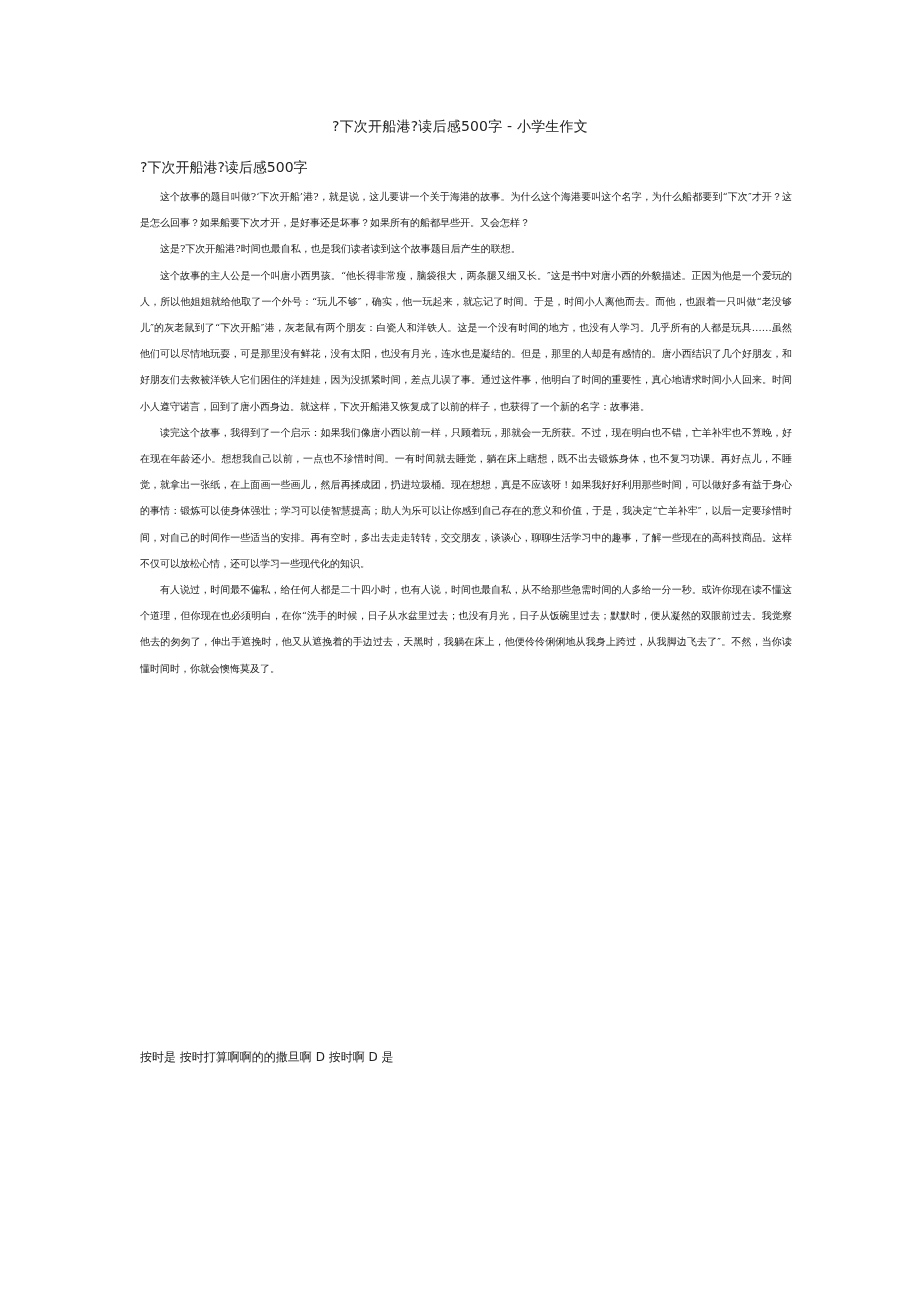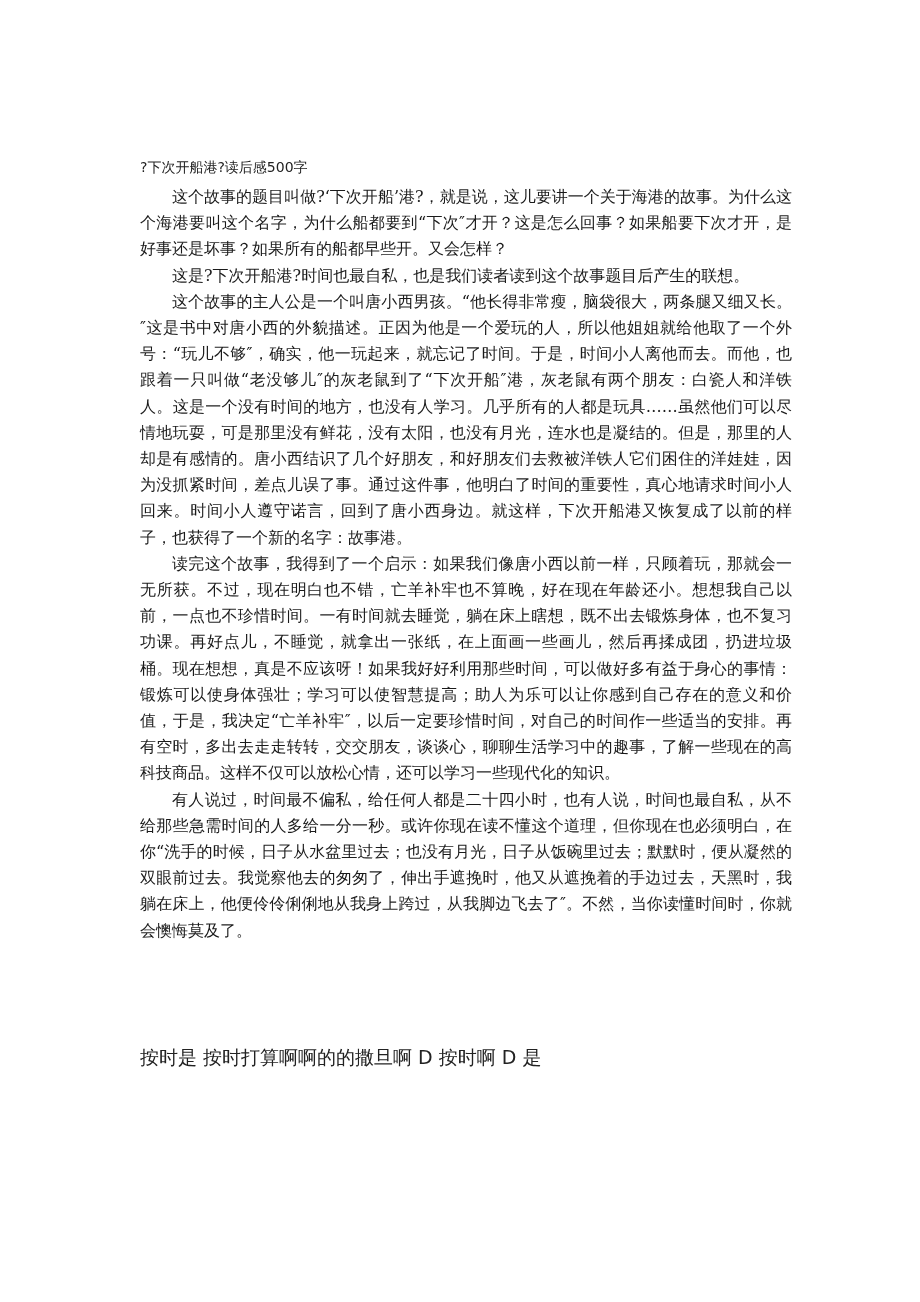--- a/index.html
+++ b/index.html
@@ -42,47 +42,48 @@
       font-size: 14px;
       line-height: 20px;
       color: #222;
     }
     .body-text {
       position: absolute;
       top: 184px;
       left: 140px;
       width: 652px;
       font-family: "DejaVu Serif", "Liberation Serif", serif;
-      font-size: 16px;
+      font-size: 10px;
       line-height: 26.2px;
       color: #1a1a1a;
       text-align: justify;
     }
     .body-text p {
       margin: 0;
       text-indent: 2em;
     }
     .footer-notes {
       position: absolute;
       top: 1044px;
       left: 140px;
       width: 660px;
       font-family: "DejaVu Sans", "Liberation Sans", sans-serif;
-      font-size: 19px;
+      font-size: 12px;
       line-height: 26px;
       color: #222;
     }
     .footer-notes div {
       white-space: nowrap;
     }
   </style>
 </head>
 <body>
 
 <div class="page">
+  <div class="doc-title">?下次开船港?读后感500字 - 小学生作文</div>
   <div class="subheading">?下次开船港?读后感500字</div>
 
   <div class="body-text">
     <p>这个故事的题目叫做?‘下次开船’港?，就是说，这儿要讲一个关于海港的故事。为什么这个海港要叫这个名字，为什么船都要到“下次″才开？这是怎么回事？如果船要下次才开，是好事还是坏事？如果所有的船都早些开。又会怎样？</p>
     <p>这是?下次开船港?时间也最自私，也是我们读者读到这个故事题目后产生的联想。</p>
     <p>这个故事的主人公是一个叫唐小西男孩。“他长得非常瘦，脑袋很大，两条腿又细又长。″这是书中对唐小西的外貌描述。正因为他是一个爱玩的人，所以他姐姐就给他取了一个外号：“玩儿不够″，确实，他一玩起来，就忘记了时间。于是，时间小人离他而去。而他，也跟着一只叫做“老没够儿″的灰老鼠到了“下次开船″港，灰老鼠有两个朋友：白瓷人和洋铁人。这是一个没有时间的地方，也没有人学习。几乎所有的人都是玩具……虽然他们可以尽情地玩耍，可是那里没有鲜花，没有太阳，也没有月光，连水也是凝结的。但是，那里的人却是有感情的。唐小西结识了几个好朋友，和好朋友们去救被洋铁人它们困住的洋娃娃，因为没抓紧时间，差点儿误了事。通过这件事，他明白了时间的重要性，真心地请求时间小人回来。时间小人遵守诺言，回到了唐小西身边。就这样，下次开船港又恢复成了以前的样子，也获得了一个新的名字：故事港。</p>
     <p>读完这个故事，我得到了一个启示：如果我们像唐小西以前一样，只顾着玩，那就会一无所获。不过，现在明白也不错，亡羊补牢也不算晚，好在现在年龄还小。想想我自己以前，一点也不珍惜时间。一有时间就去睡觉，躺在床上瞎想，既不出去锻炼身体，也不复习功课。再好点儿，不睡觉，就拿出一张纸，在上面画一些画儿，然后再揉成团，扔进垃圾桶。现在想想，真是不应该呀！如果我好好利用那些时间，可以做好多有益于身心的事情：锻炼可以使身体强壮；学习可以使智慧提高；助人为乐可以让你感到自己存在的意义和价值，于是，我决定“亡羊补牢″，以后一定要珍惜时间，对自己的时间作一些适当的安排。再有空时，多出去走走转转，交交朋友，谈谈心，聊聊生活学习中的趣事，了解一些现在的高科技商品。这样不仅可以放松心情，还可以学习一些现代化的知识。</p>
     <p>有人说过，时间最不偏私，给任何人都是二十四小时，也有人说，时间也最自私，从不给那些急需时间的人多给一分一秒。或许你现在读不懂这个道理，但你现在也必须明白，在你“洗手的时候，日子从水盆里过去；也没有月光，日子从饭碗里过去；默默时，便从凝然的双眼前过去。我觉察他去的匆匆了，伸出手遮挽时，他又从遮挽着的手边过去，天黑时，我躺在床上，他便伶伶俐俐地从我身上跨过，从我脚边飞去了″。不然，当你读懂时间时，你就会懊悔莫及了。</p>
   </div>
 

